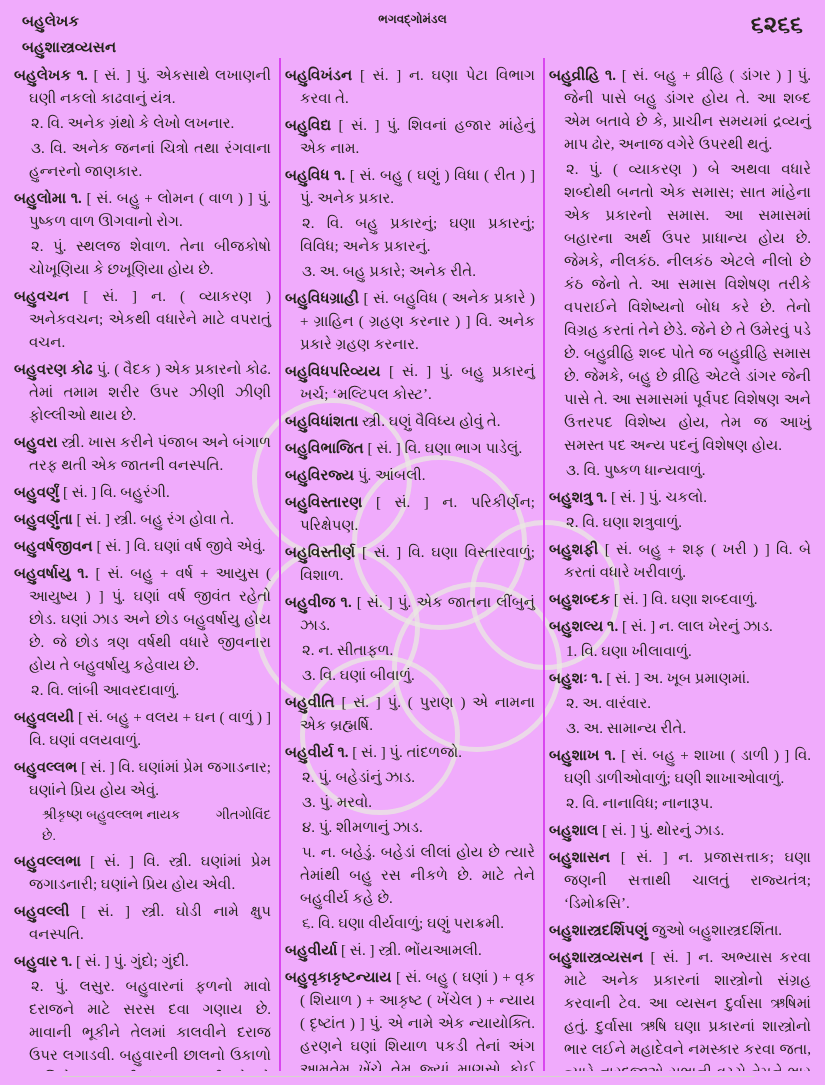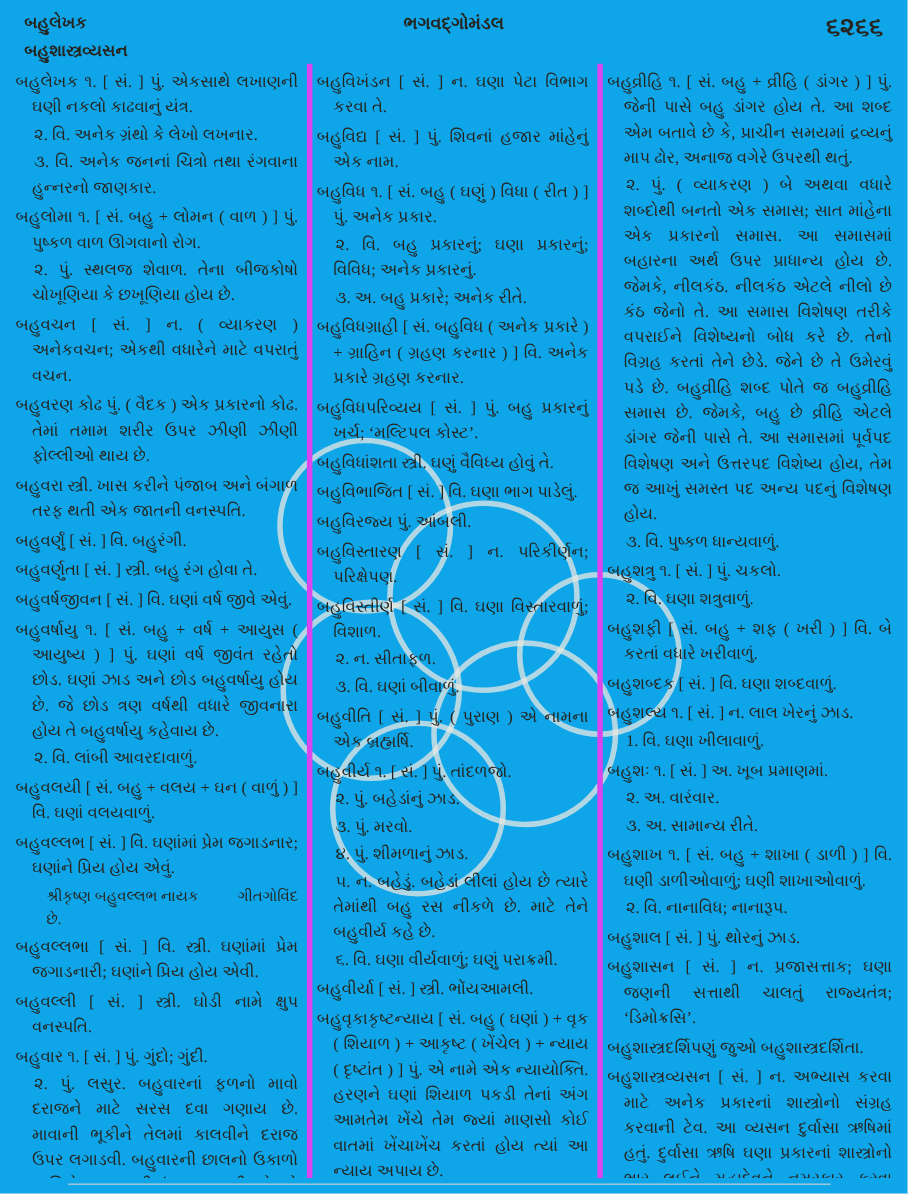--- a/index.html
+++ b/index.html
@@ -1,58 +1,58 @@
 <!DOCTYPE html>
 <html><head>
 <meta charset="utf-8">
 <style>
   html,body{margin:0;padding:0;background:#e9e7e2;}
   .page{
     position:relative;
     width:825px;height:1085px;
     margin:0 auto;
-    background:#0ea5e9;
+    background:#f0abfc;
     overflow:hidden;
     font-family:"Liberation Serif","DejaVu Serif",serif;
     color:#26241d;
   }
   
   .wm{
     position:absolute;border-radius:50%;
     border:5px solid #eae8e1;opacity:.75;
     pointer-events:none;
   }
   
   .header{
     position:absolute;left:22px;right:22px;top:8px;height:52px;
     display:grid;grid-template-columns:1fr auto 1fr;align-items:start;
   }
   .running-head{font-weight:bold;font-size:15px;line-height:26px;}
-  .head-center{font-weight:bold;font-size:16px;padding-top:4px;text-align:center;}
+  .head-center{font-weight:bold;font-size:12px;padding-top:4px;text-align:center;}
   .head-right{font-weight:bold;font-size:23px;padding-top:4px;text-align:right;}
   
   .columns{
     position:absolute;left:10px;right:6px;top:58px;bottom:14px;
     display:grid;grid-template-columns:269px 264px 1fr;
   }
   .col{padding:2px 8px 0 4px;overflow:hidden;}
-  .col.mid,.col.right{border-left:5px solid #d946ef;}
+  .col.mid,.col.right{border-left:2px solid #d946ef;}
   .para{
     font-size:15px;line-height:23px;text-align:justify;
     margin:0 0 2px 0;
   }
   .para.entry{padding-left:15px;text-indent:-15px;margin-top:4px;}
   .para.sense{padding-left:15px;text-indent:2px;margin-top:2px;}
   .para.quote{
     font-size:13.5px;line-height:21px;margin:1px 0 2px 0;
     display:flex;justify-content:space-between;
     padding-left:28px;text-align:left;
   }
   .para.quote .src{margin-left:26px;white-space:nowrap;}
-  .head{font-weight:normal;}
+  .head{font-weight:bold;}
   .bottom-rule{
     position:absolute;left:62px;right:70px;bottom:8px;height:1px;
     background:#d7d4cc;
   }
 </style>
 </head>
 <body>
 
 <div class="page">
 
@@ -104,20 +104,21 @@
         <div class="para entry"><span class="head">બહુવિધ ૧. </span>[ સં. બહુ ( ઘણું ) વિધા ( રીત ) ] પું. અનેક પ્રકાર.</div>
         <div class="para sense">૨. વિ. બહુ પ્રકારનું; ઘણા પ્રકારનું; વિવિધ; અનેક પ્રકારનું.</div>
         <div class="para sense">૩. અ. બહુ પ્રકારે; અનેક રીતે.</div>
         <div class="para entry"><span class="head">બહુવિધગ્રાહી </span>[ સં. બહુવિધ ( અનેક પ્રકારે ) + ગ્રાહિન ( ગ્રહણ કરનાર ) ] વિ. અનેક પ્રકારે ગ્રહણ કરનાર.</div>
         <div class="para entry"><span class="head">બહુવિધપરિવ્યય </span>[ સં. ] પું. બહુ પ્રકારનું ખર્ચ; ‘મલ્ટિપલ કોસ્ટ’.</div>
         <div class="para entry"><span class="head">બહુવિધાંશતા </span>સ્ત્રી. ઘણું વૈવિધ્ય હોવું તે.</div>
         <div class="para entry"><span class="head">બહુવિભાજિત </span>[ સં. ] વિ. ઘણા ભાગ પાડેલું.</div>
         <div class="para entry"><span class="head">બહુવિરજ્ય </span>પું. આંબલી.</div>
         <div class="para entry"><span class="head">બહુવિસ્તારણ </span>[ સં. ] ન. પરિકીર્ણન; પરિક્ષેપણ.</div>
         <div class="para entry"><span class="head">બહુવિસ્તીર્ણ </span>[ સં. ] વિ. ઘણા વિસ્તારવાળું; વિશાળ.</div>
+        <div class="para entry"><span class="head">બહુવીજ ૧. </span>[ સં. ] પું. એક જાતના લીંબુનું ઝાડ.</div>
         <div class="para sense">૨. ન. સીતાફળ.</div>
         <div class="para sense">૩. વિ. ઘણાં બીવાળું.</div>
         <div class="para entry"><span class="head">બહુવીતિ </span>[ સં. ] પું. ( પુરાણ ) એ નામના એક બ્રહ્મર્ષિ.</div>
         <div class="para entry"><span class="head">બહુવીર્ય ૧. </span>[ સં. ] પું. તાંદળજો.</div>
         <div class="para sense">૨. પું. બહેડાંનું ઝાડ.</div>
         <div class="para sense">૩. પું. મરવો.</div>
         <div class="para sense">૪. પું. શીમળાનું ઝાડ.</div>
         <div class="para sense">૫. ન. બહેડું. બહેડાં લીલાં હોય છે ત્યારે તેમાંથી બહુ રસ નીકળે છે. માટે તેને બહુવીર્ય કહે છે.</div>
         <div class="para sense">૬. વિ. ઘણા વીર્યવાળું; ઘણું પરાક્રમી.</div>
         <div class="para entry"><span class="head">બહુવીર્યા </span>[ સં. ] સ્ત્રી. ભોંયઆમલી.</div>

